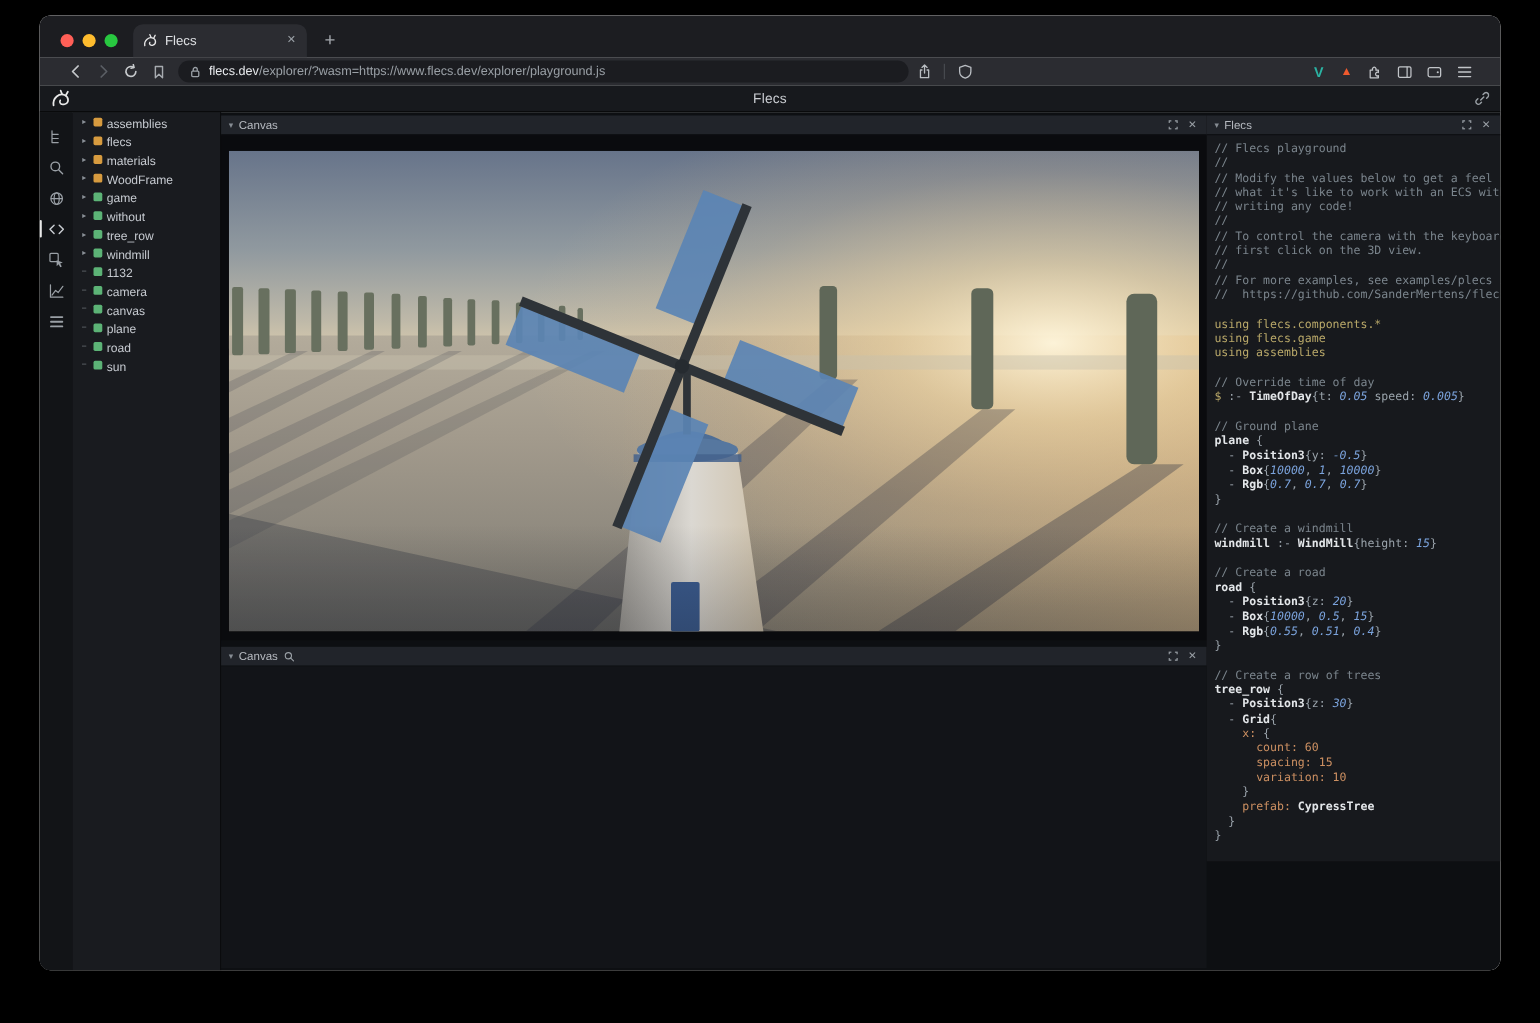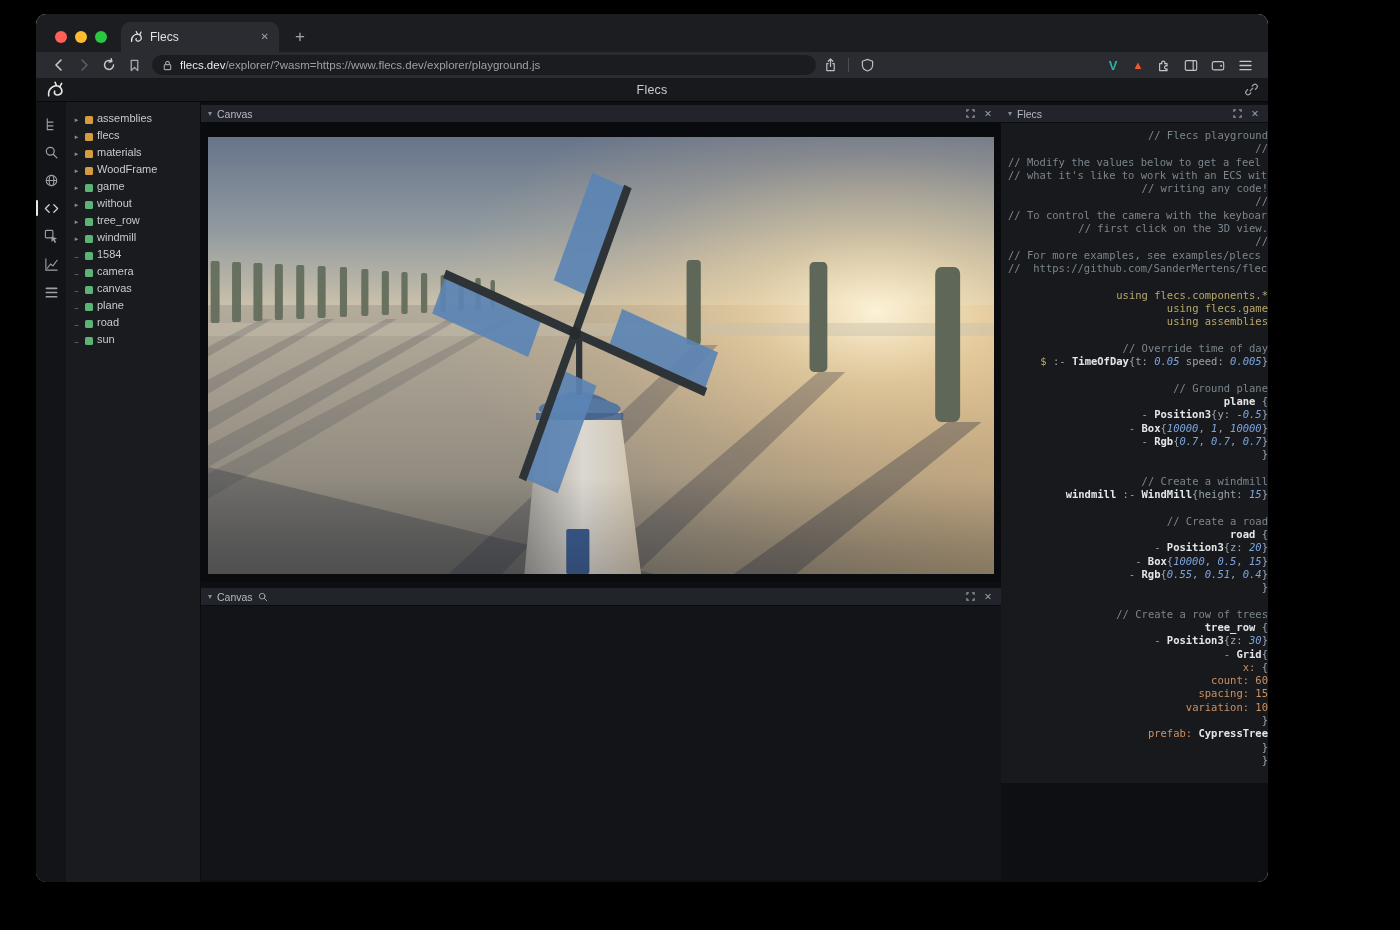--- a/index.html
+++ b/index.html
@@ -1,30 +1,30 @@
 <!DOCTYPE html>
 <html><head>
 <meta charset="utf-8">
 <style>
   * { box-sizing: border-box; margin: 0; padding: 0; }
   html,body { width:1400px; height:930px; background:#000; font-family:"Liberation Sans",sans-serif; overflow:hidden; }
 
-  .window { position:absolute; left:36px; top:14px; width:1232px; height:868px; border-radius:10px; overflow:hidden;
+  .window { position:absolute; left:36px; top:14px; width:1328px; height:868px; border-radius:10px; overflow:hidden;
             background:#ffffff; display:flex; flex-direction:column; box-shadow:0 0 50px rgba(0,0,0,.7); }
 
   
   .tabstrip { height:38px; background:#1c1d21; display:flex; align-items:flex-end; flex:0 0 auto; }
   .lights { display:flex; gap:8px; padding:0 14px 9px 19px; align-items:center; }
   .light { width:12px; height:12px; border-radius:50%; }
   .tab { width:158px; height:30px; background:#2b2c31; border-radius:9px 9px 0 0; display:flex; align-items:center; padding:0 8px; gap:7px; }
   .tab-title { flex:1; font-size:12px; color:#dfe1e4; white-space:nowrap; overflow:hidden; }
   .tab-close { color:#9aa0a6; font-size:10px; line-height:1; padding:2px; }
   .newtab { width:26px; height:26px; margin:0 0 2px 8px; display:flex; align-items:center; justify-content:center; color:#a2a6ab; font-size:17px; }
 
-  .toolbar { height:26px; background:#2b2c31; display:flex; align-items:center; padding:0 12px; gap:3px; flex:0 0 auto; }
+  .toolbar { height:26px; background:#2b2c31; display:flex; align-items:center; padding:0 22px; gap:3px; flex:0 0 auto; }
   .navbtn { width:22px; height:20px; display:flex; align-items:center; justify-content:center; }
   .omnibox { width:664px; height:20px; margin-left:4px; background:#1b1c20; border-radius:10px; display:flex; align-items:center; padding:0 10px; gap:7px; overflow:hidden; }
   .url { font-size:11.5px; white-space:nowrap; overflow:hidden; }
   .url .dom { color:#e8eaed; }
   .url .path { color:#9aa0a6; }
   .tb-divider { width:1px; height:14px; background:#4a4d53; margin:0 4px; }
   .right-cluster { margin-left:auto; display:flex; align-items:center; gap:5px; }
   .ext-v { color:#2bb3a3; font-weight:bold; font-size:13px; width:20px; text-align:center; }
   .ext-tri { color:#ef5a2e; font-size:11px; width:20px; text-align:center; }
 
@@ -35,21 +35,21 @@
   .permalink { position:absolute; right:10px; top:5px; }
 
   
   .content { flex:1; display:flex; background:#0d0f12; min-height:0; }
 
   .rail { width:30px; background:#121417; display:flex; flex-direction:column; align-items:center; padding-top:11px; gap:6px; flex:0 0 auto; }
   .rail-item { width:30px; height:22px; display:flex; align-items:center; justify-content:center; position:relative; }
   .rail-item.active::before { content:''; position:absolute; left:0; top:3px; bottom:3px; width:2px; background:#e8e8e8; border-radius:1px; }
 
   .tree { width:135px; background:#191b1f; border-right:1px solid #0a0b0d; padding-top:5px; flex:0 0 auto; overflow:hidden; }
-  .tree-row { height:17px; display:flex; align-items:flex-end; padding-left:6px; gap:4px; font-size:11px; color:#c6cad0; cursor:default; white-space:nowrap; }
+  .tree-row { height:17px; display:flex; align-items:flex-start; padding-left:6px; gap:4px; font-size:11px; color:#c6cad0; cursor:default; white-space:nowrap; }
   .tw { width:9px; text-align:center; color:#8a9097; font-size:7px; flex:0 0 auto; }
   .sq { width:8px; height:8px; border-radius:1.5px; flex:0 0 auto; }
   .sq-module { background:#d79b3f; }
   .sq-entity { background:#5cb376; }
 
   .center-col { flex:1; display:flex; flex-direction:column; padding-top:3px; gap:6px; min-width:0; }
   .panel { display:flex; flex-direction:column; min-height:0; }
   .phead { height:18px; background:#21242a; border-bottom:1px solid #0b0c0e; display:flex; align-items:center; padding:0 7px; gap:5px; font-size:10.5px; color:#b6bac0; flex:0 0 auto; }
   .caret { color:#868c93; font-size:8px; }
   .grow { flex:1; }
@@ -58,24 +58,24 @@
 
   .canvas-body { background:#0a0b0e; padding:14px 7px 8px 7px; flex:0 0 auto; }
   svg.scene { display:block; width:100%; height:437px; background:#000; }
 
   .search-panel { flex:1; }
   .search-body { flex:1; background:#121418; margin-bottom:2px; }
 
   .editor-col { width:267px; flex:0 0 auto; display:flex; flex-direction:column; padding-top:3px; }
   .editor-panel { height:678px; flex:0 0 auto; }
   .editor-body { height:660px; background:#17191d; padding:6px 0 0 7px; overflow:hidden;
-                 font-family:"DejaVu Sans Mono",monospace; font-size:10.5px; line-height:13.3px; white-space:pre;text-align:right; }
+                 font-family:"DejaVu Sans Mono",monospace; font-size:10.5px; line-height:13.3px; white-space:pre; }
   .cl { min-height:13.3px; }
   .tk-c { color:#7b858d; }
-  .tk-u { color:#b9a869;margin-left:16px; }
+  .tk-u { color:#b9a869; }
   .tk-e { color:#e3e6e9; font-weight:700; }
   .tk-n { color:#7ba3dc;font-style:italic; }
   .tk-p { color:#9aa3ab; }
   .tk-o { color:#cd9062; }
 
   .icon-svg { display:block; }
 </style>
 </head>
 <body>
 
@@ -269,21 +269,21 @@
           <span>tree_row</span>
         </div>
         <div class="tree-row">
           <span class="tw">▸</span>
           <span class="sq sq-entity"></span>
           <span>windmill</span>
         </div>
         <div class="tree-row">
           <span class="tw">–</span>
           <span class="sq sq-entity"></span>
-          <span>1584</span>
+          <span>1132</span>
         </div>
         <div class="tree-row">
           <span class="tw">–</span>
           <span class="sq sq-entity"></span>
           <span>camera</span>
         </div>
         <div class="tree-row">
           <span class="tw">–</span>
           <span class="sq sq-entity"></span>
           <span>canvas</span>

